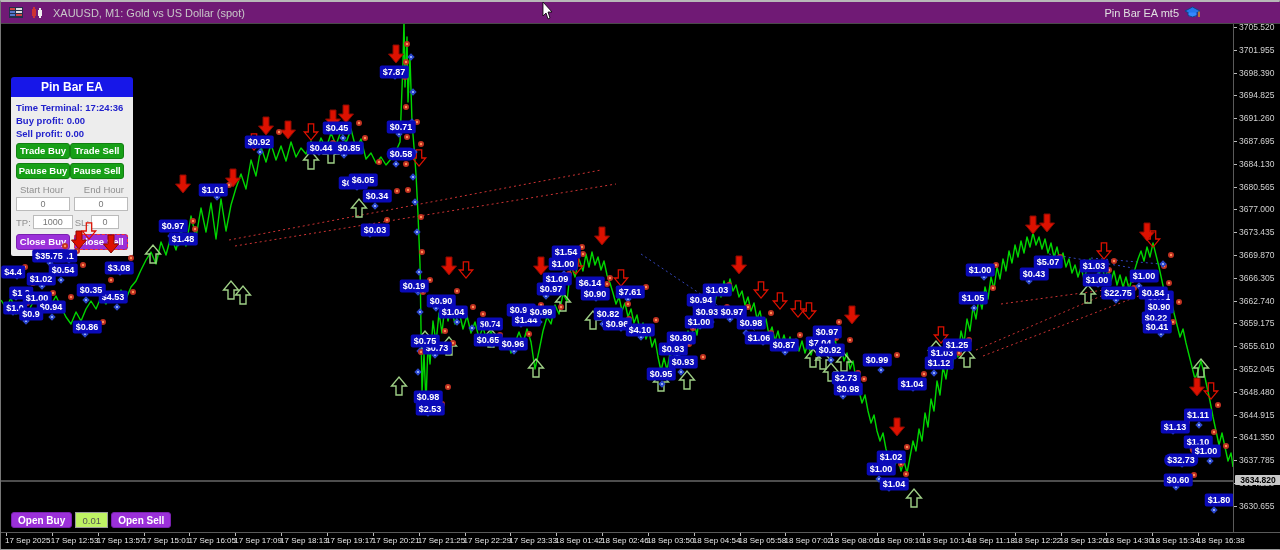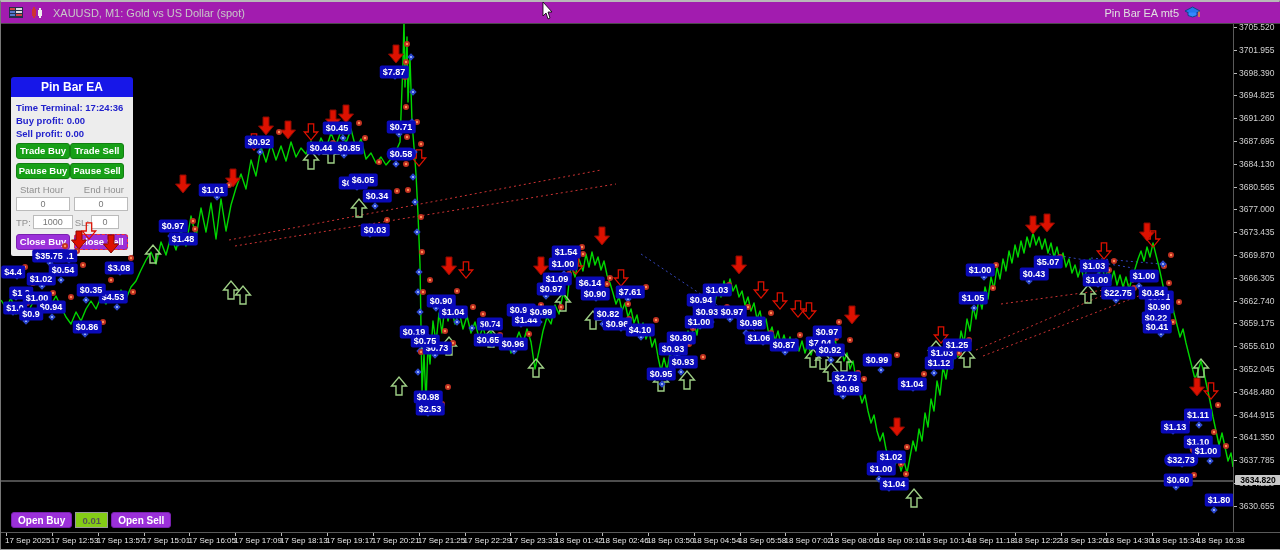--- a/index.html
+++ b/index.html
@@ -1,20 +1,20 @@
 <!DOCTYPE html>
 <html><head>
 <meta charset="utf-8">
 <style>
   * { margin:0; padding:0; box-sizing:border-box; }
   html,body { width:1280px; height:550px; background:#000; overflow:hidden;
     font-family:"Liberation Sans", sans-serif; }
   .window { position:relative; width:1280px; height:550px; background:#000;
     border-top:2px solid #b8b8b8; border-left:1px solid #777; border-right:1px solid #777; border-bottom:2px solid #9a9a9a; }
-  .titlebar { position:absolute; left:0; top:0; width:1280px; height:22px; background:#a21caf;
+  .titlebar { position:absolute; left:0; top:0; width:1280px; height:22px; background:#701a75;
     border-bottom:1px solid #4a4a4a; display:flex; align-items:center; z-index:6; }
   .titlebar .ticon { margin-left:8px; display:inline-block; }
   .title-text { color:#c8c8c8; font-size:11px; margin-left:8px; }
   .ea-right { position:absolute; right:78px; top:4px; display:flex; align-items:center; gap:5px; z-index:7; }
   .ea-right span { color:#e0e0e0; font-size:11px; }
   .chart-area { position:absolute; left:0; top:22px; width:1232px; height:508px; overflow:hidden; background:#000; z-index:1; }
   svg.layer { position:absolute; left:0; top:0; pointer-events:none; }
   #base-svg { z-index:1; }
   #overlay-svg { z-index:3; }
   #labels-layer { position:absolute; left:0; top:0; width:1232px; height:508px; z-index:3; pointer-events:none; }
@@ -38,21 +38,21 @@
   .tpsl-row input { height:14px; font-size:9px; text-align:center; color:#777; border:1px solid #bbb; background:#fff; }
   #tp-input { width:40px; } #sl-input { width:28px; }
   .close-row { display:flex; justify-content:space-between; margin-top:5px; }
   .v-btn { background:#9b30d9; color:#fff; font-size:9.5px; font-weight:bold; width:54px; height:16px;
     border:1px solid #7a20b0; border-radius:3px; line-height:14px; text-align:center; cursor:pointer; }
   .v-btn.dashed { outline:1px dashed #ff3333; outline-offset:-1px; }
   
   .order-bar { position:absolute; left:10px; top:488px; display:flex; gap:3px; z-index:4; align-items:center; }
   .order-btn { background:#9b30d9; color:#fff; font-size:10px; font-weight:bold; padding:1px 6px; height:16px;
     border:1px solid #7a20b0; border-radius:3px; line-height:14px; cursor:pointer; }
-  .lot-input { width:33px; height:16px; font-size:9.5px; text-align:center; color:#555; border:1px solid #999; background:#84cc16;font-weight:bold; }
+  .lot-input { width:33px; height:16px; font-size:9.5px; text-align:center; color:#555; border:1px solid #999; background:#bef264; }
   
   .price-axis { position:absolute; left:1232px; top:22px; width:48px; height:508px; background:#000;
     border-left:1px solid #5a5a5a; z-index:5; }
   .p-tick { position:absolute; left:0; width:48px; color:#d2d2d2; font-size:8.5px; padding-left:5px; white-space:nowrap; }
   .p-tick::before { content:""; position:absolute; left:0; top:5px; width:3px; height:1px; background:#bbb; }
   .cur-price { position:absolute; left:1px; width:46px; background:#c8c8c8; color:#000; font-size:8.5px;
     font-weight:bold; text-align:center; border-radius:1px; padding:0 1px; z-index:6; }
   
   .time-axis { position:absolute; left:0; top:530px; width:1280px; height:17px; background:#000;
     border-top:1px solid #5a5a5a; z-index:5; }
@@ -615,21 +615,21 @@
         <div class="trade-label" style="left: 320px; top: 124px;">$0.44</div>
         <div class="trade-label" style="left: 348px; top: 124px;">$0.85</div>
         <div class="trade-label" style="left: 336px; top: 104px;">$0.45</div>
         <div class="trade-label" style="left: 393px; top: 48px;">$7.87</div>
         <div class="trade-label" style="left: 400px; top: 103px;">$0.71</div>
         <div class="trade-label" style="left: 400px; top: 130px; border-radius: 6px;">$0.58</div>
         <div class="trade-label" style="left: 352px; top: 159px;">$0.65</div>
         <div class="trade-label" style="left: 362px; top: 156px;">$6.05</div>
         <div class="trade-label" style="left: 376px; top: 172px;">$0.34</div>
         <div class="trade-label" style="left: 374px; top: 206px;">$0.03</div>
-        <div class="trade-label" style="left: 413px; top: 262px; margin-top: 46px;">$0.19</div>
+        <div class="trade-label" style="left: 413px; top: 262px;">$0.19</div>
         <div class="trade-label" style="left: 427px; top: 373px;">$0.98</div>
         <div class="trade-label" style="left: 429px; top: 385px;">$2.53</div>
         <div class="trade-label" style="left: 440px; top: 277px;">$0.90</div>
         <div class="trade-label" style="left: 452px; top: 288px;">$1.04</div>
         <div class="trade-label" style="left: 489px; top: 300px; font-family: Liberation Serif, serif;">$0.74</div>
         <div class="trade-label" style="left: 436px; top: 324px;">$0.73</div>
         <div class="trade-label" style="left: 424px; top: 317px;">$0.75</div>
         <div class="trade-label" style="left: 487px; top: 316px;">$0.65</div>
         <div class="trade-label" style="left: 512px; top: 320px;">$0.96</div>
         <div class="trade-label" style="left: 520px; top: 286px;">$0.99</div>

